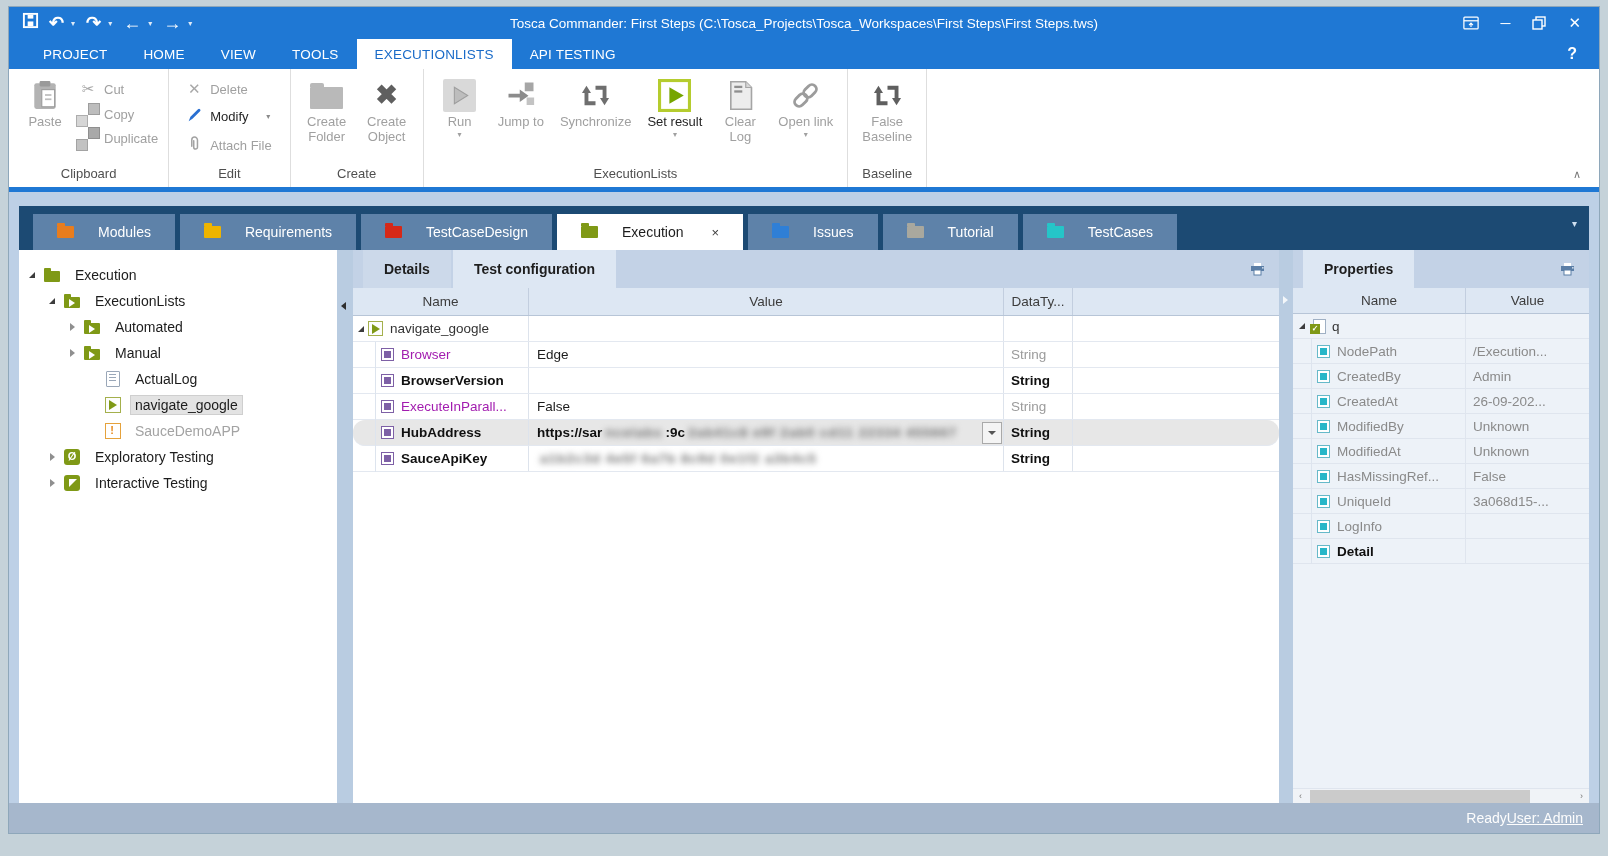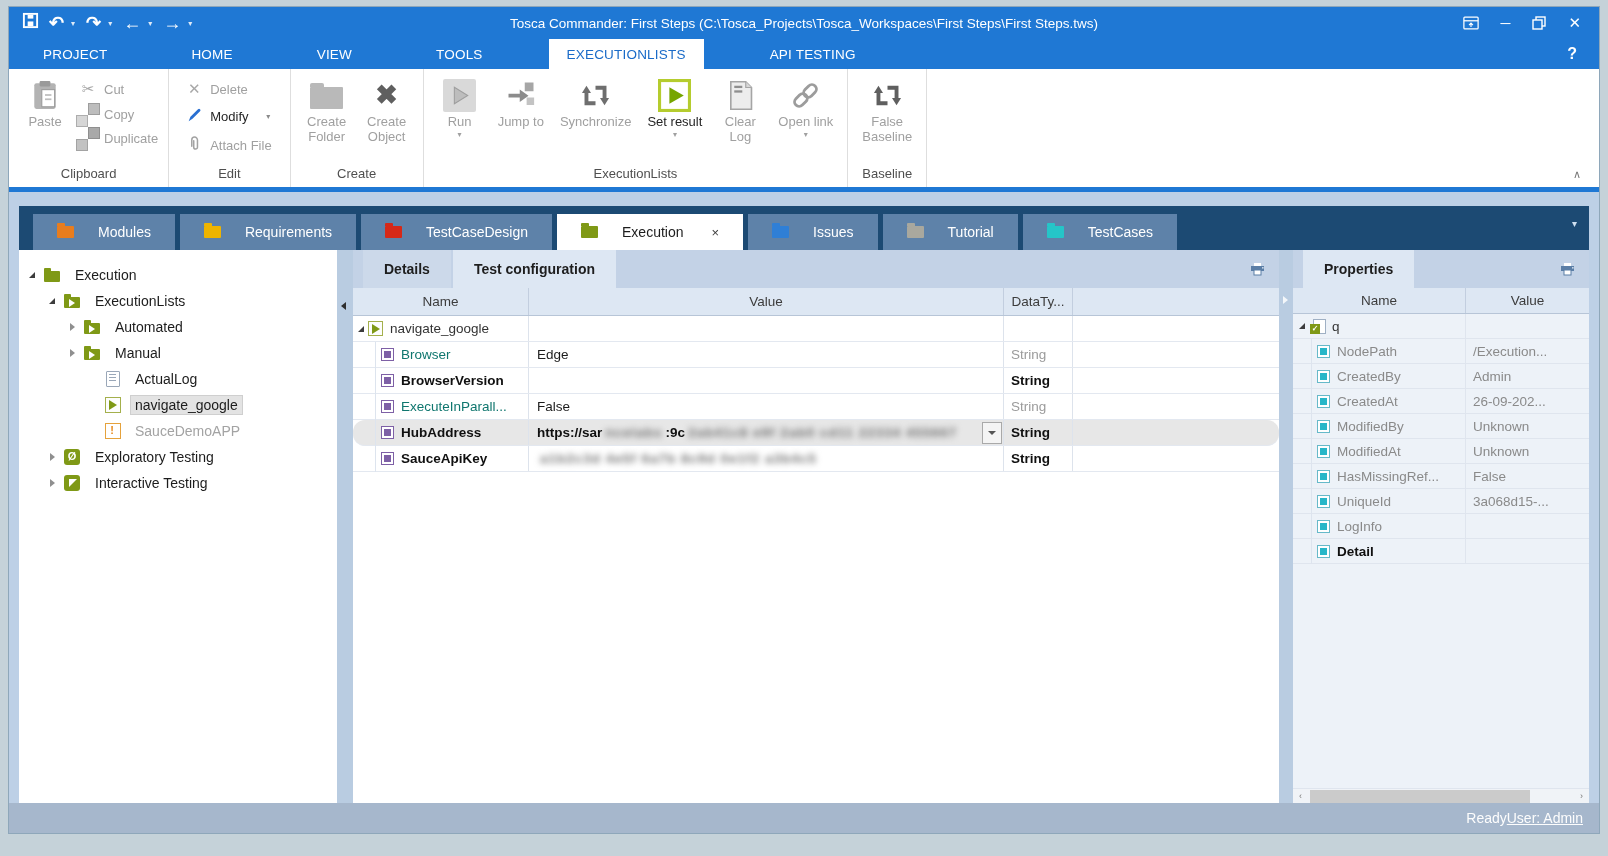--- a/index.html
+++ b/index.html
@@ -19,21 +19,21 @@
   .qa-btn{ font-size:18px; font-weight:bold; line-height:30px; padding:0 3px; cursor:default;}
   .qa-caret{ font-size:8px; opacity:.85; padding-right:4px;}
   .title{ flex:1; text-align:center; font-size:13.5px; white-space:nowrap; overflow:hidden;}
   .winctl{ display:flex; align-items:center; gap:22px; padding-right:18px; width:330px; justify-content:flex-end;}
   .winctl span{ display:inline-flex; align-items:center; }
   .win-min{ font-size:14px; }
   .win-close{ font-size:15px; }
 
   
   .tabrow{ height:30px; background:var(--blue); display:flex; align-items:stretch; padding-left:16px; flex:0 0 auto;}
-  .rtabs{ display:flex;gap:48px; }
+  .rtabs{ display:flex; }
   .rtab{ display:flex; align-items:center; padding:0 18px; color:#fff; font-size:13.5px; letter-spacing:.2px; cursor:default;}
   .rtab.active{ background:#fff; color:#1a6bc8; }
   .tabrow .help{ margin-left:auto; margin-right:22px; display:flex; align-items:center; font-size:16px; font-weight:bold; color:#fff;}
 
   
   .ribbon{ height:118px; background:#fff; display:flex; position:relative; flex:0 0 auto;}
   .rgroup{ display:flex; flex-direction:column; border-right:1px solid #dedede; }
   .rgroup-body{ flex:1; display:flex; align-items:flex-start; padding:5px 10px 0; gap:8px;}
   .rgroup-label{ height:21px; text-align:center; color:#4f4f4f; font-size:13px; }
   .bigbtn{ display:flex; flex-direction:column; align-items:center; gap:1px; padding:2px 4px; min-width:52px;}
@@ -118,21 +118,21 @@
   .gh{ display:flex; align-items:center; justify-content:center; border-right:1px solid #c2cedf;}
   .gh.c1{ width:176px;} .gh.c2{ width:475px;} .gh.c3{ width:69px;} .gh.c4{ flex:1; border-right:none;}
   .grid-body{ position:relative; flex:1;}
   .grid-body::before{ content:""; position:absolute; left:22px; top:26px; height:130px; width:1px; background:#dde4ee;}
   .grid-row{ height:26px; display:flex; border-bottom:1px solid var(--grid); font-size:13.5px; align-items:stretch;}
   .gc{ display:flex; align-items:center; border-right:1px solid var(--gridv); overflow:hidden; white-space:nowrap;}
   .gc.name{ width:176px; } .gc.val{ width:475px; padding-left:8px; color:#1c1c1c;}
   .gc.dt{ width:69px; padding-left:7px; color:#9b9b9b;}
   .gc.filler{ flex:1; border-right:none;}
   .grid-row[data-kind="group"] .gc.name{ padding-left:5px; color:#333;}
-  .grid-row[data-kind="param"] .gc.name{ padding-left:28px; color:#0f766e;}
+  .grid-row[data-kind="param"] .gc.name{ padding-left:28px; color:#a21caf;}
   .caret2{ border-bottom:6px solid #3c3c3c; border-left:6px solid transparent; margin-right:4px;}
   .rowicon-play{ width:15px; height:15px; background:#fdfdfd; border:1px solid #a4b04c; position:relative; margin-right:7px; flex:0 0 15px;}
   .rowicon-play::before{ content:""; position:absolute; left:3px; top:2px; border-left:8px solid var(--olive); border-top:5px solid transparent; border-bottom:5px solid transparent;}
   .sq{ width:13px; height:13px; border:1px solid var(--purple); background:#fff; margin-right:7px; flex:0 0 13px; display:flex; align-items:center; justify-content:center;}
   .sq::before{ content:""; width:7px; height:7px; background:var(--purple);}
   .sq.teal{ border-color:#66b9c9; } .sq.teal::before{ background:var(--teal);}
   .grid-row.bold .gc.name,.grid-row.bold .gc.val,.grid-row.bold .gc.dt{ font-weight:bold; color:#101010;}
   .grid-row.selected{ background:#e7e7e7;border-radius:12px; }
   .blur{ filter:blur(3px); color:#6f6f6f; letter-spacing:1px; padding:0 3px;}
   .combo{ margin-left:auto; margin-right:1px; width:20px; height:22px; background:#f4f4f4; border:1px solid #a9a9a9; display:none; align-items:center; justify-content:center; flex:0 0 20px;}

